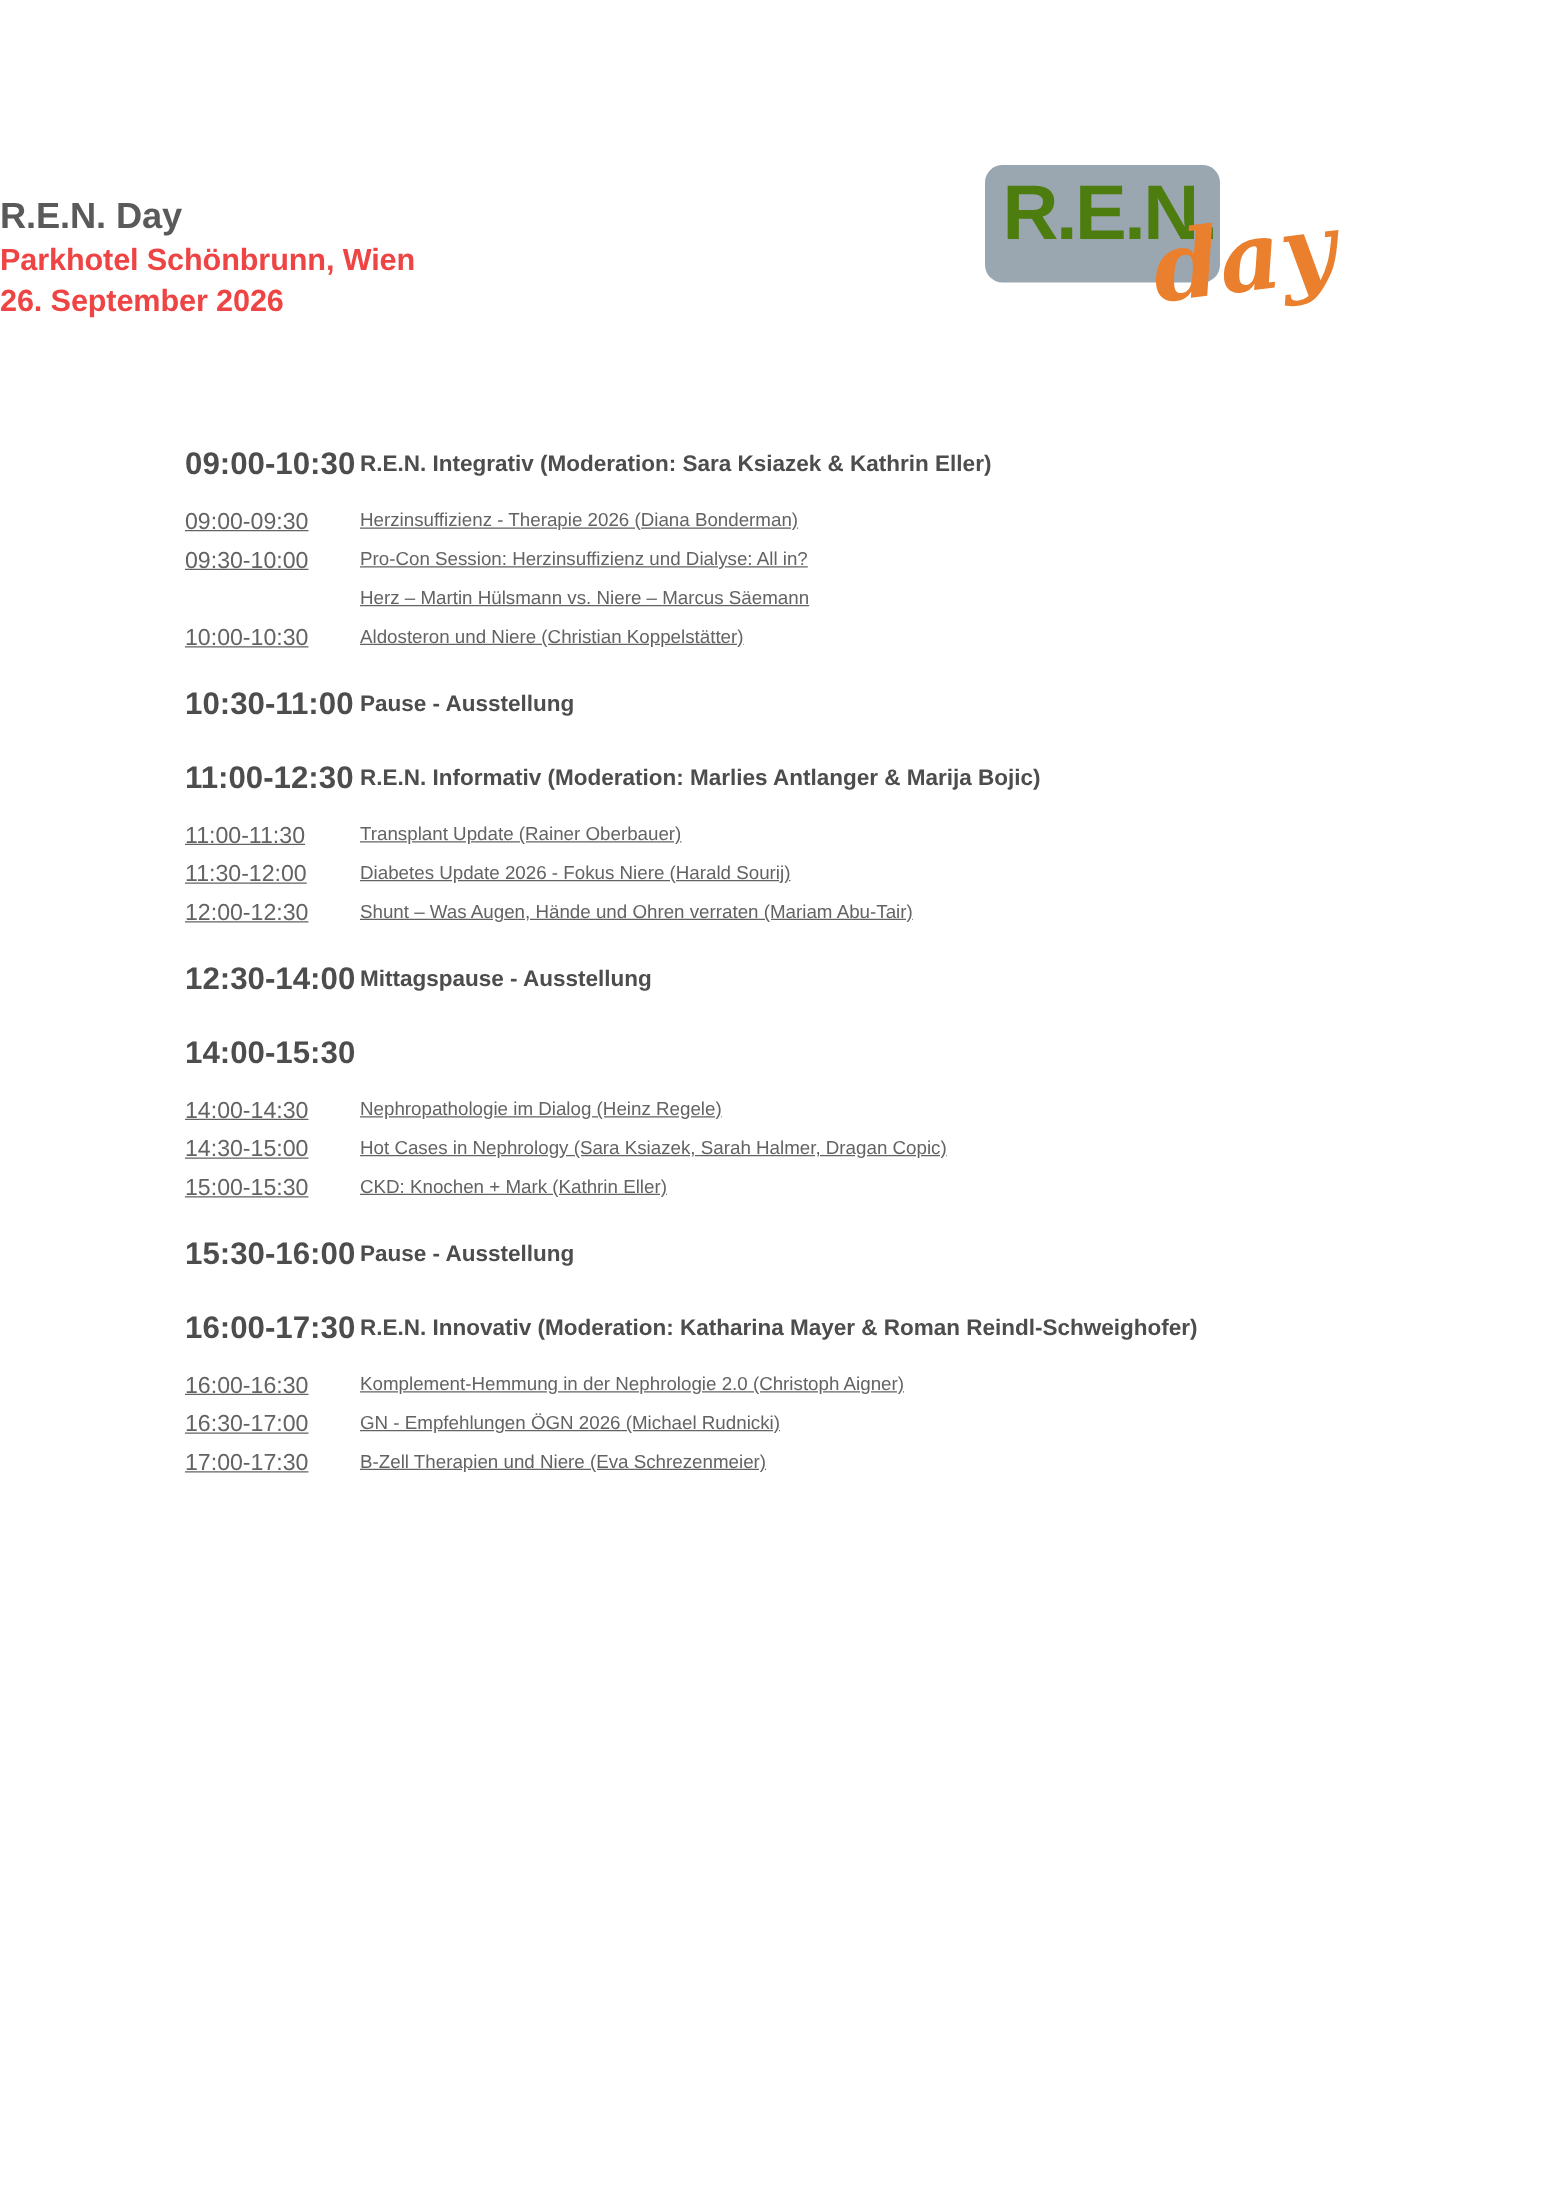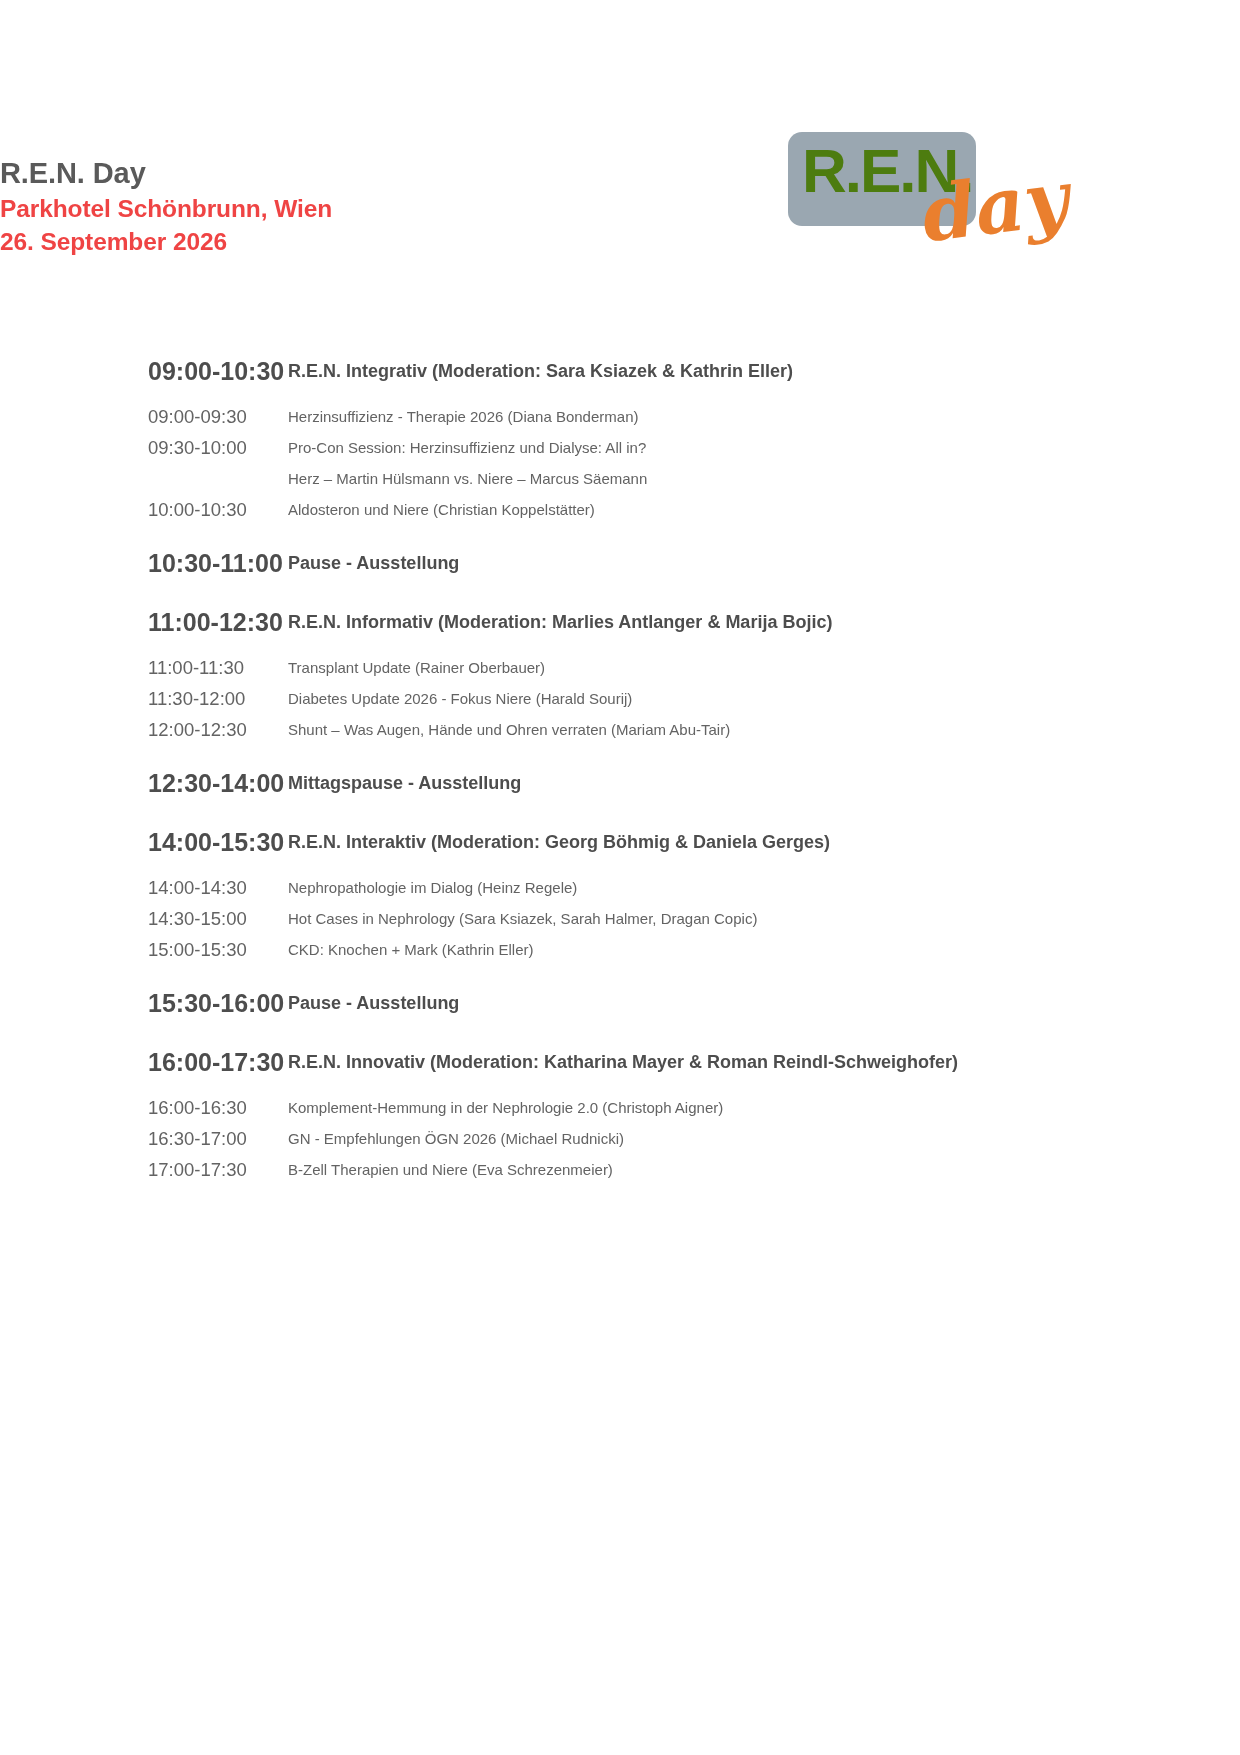--- a/index.html
+++ b/index.html
@@ -134,20 +134,21 @@
     color: #4d4d4d;
     line-height: 33px;
   }
   .row.session-head .col-time { font-size: 25px; }
   .row.session-head .col-text { font-size: 18px; }
 
   .row.item .col-time,
   .row.item .col-text {
     font-weight: normal;
     color: #636363;
+    text-decoration: underline;
   }
 
   .row.cont .col-time { visibility: hidden; }
 
   .gap-head { height: 26px; }
   .gap-after-items { height: 22px; }
   .spacer-sm { height: 13px; }
 </style>
 </head>
 <body>
@@ -225,21 +226,20 @@
       <div class="block">
         <div class="row session-head">
           <div class="col-time">12:30-14:00</div>
           <div class="col-text">Mittagspause - Ausstellung</div>
         </div>
         <div class="gap-head"></div>
       </div>
       <div class="block">
         <div class="row session-head">
           <div class="col-time">14:00-15:30</div>
-          <div class="col-text">R.E.N. Interaktiv (Moderation: Georg Böhmig &amp; Daniela Gerges)</div>
         </div>
         <div class="spacer-sm"></div>
         <div class="row item">
           <div class="col-time">14:00-14:30</div>
           <div class="col-text">Nephropathologie im Dialog (Heinz Regele)</div>
         </div>
         <div class="row item">
           <div class="col-time">14:30-15:00</div>
           <div class="col-text">Hot Cases in Nephrology (Sara Ksiazek, Sarah Halmer, Dragan Copic)</div>
         </div>

